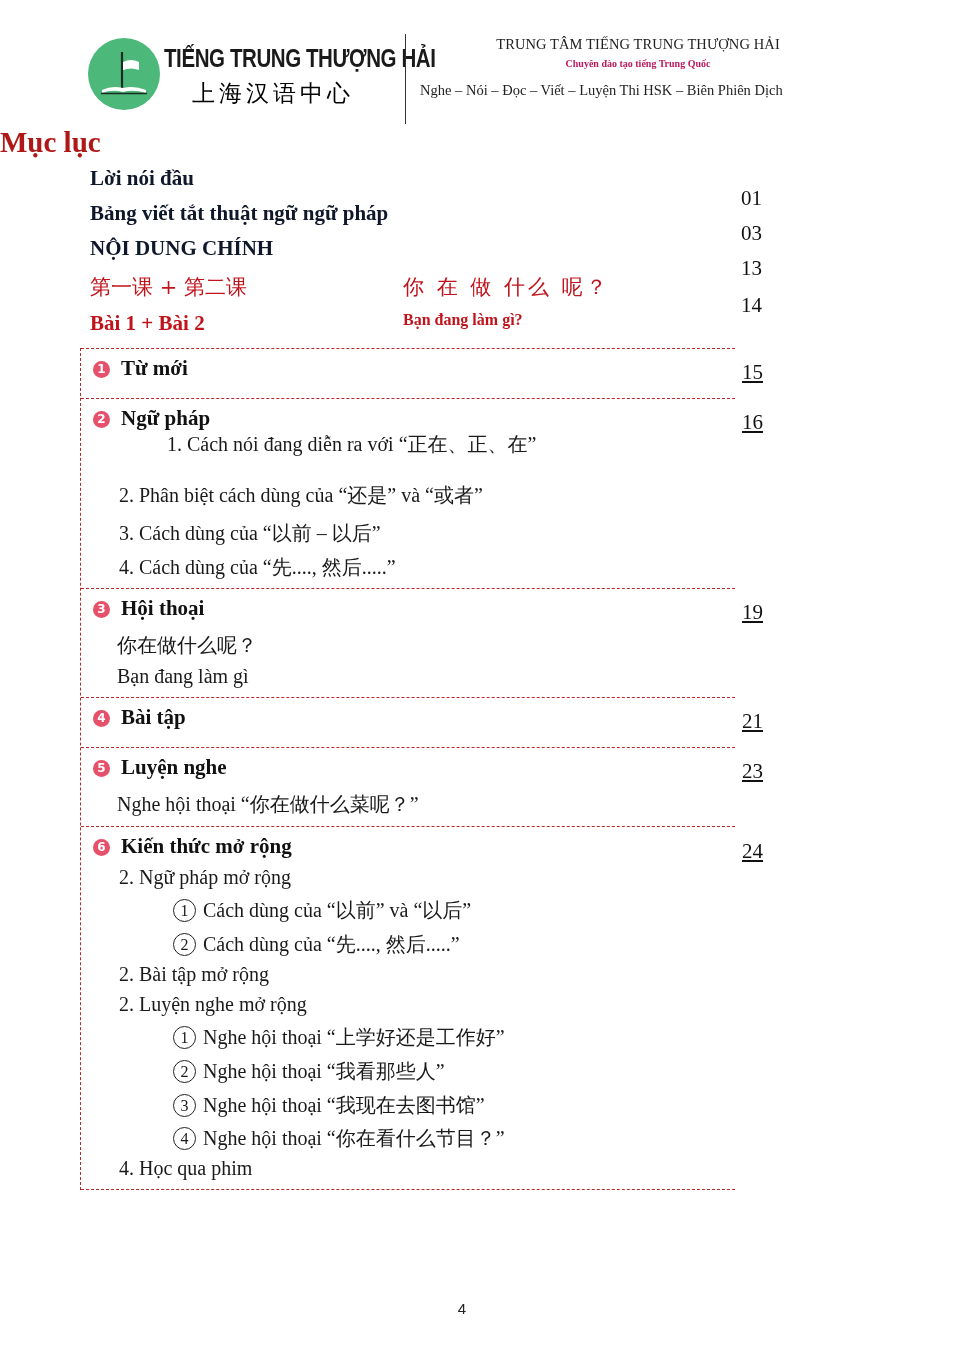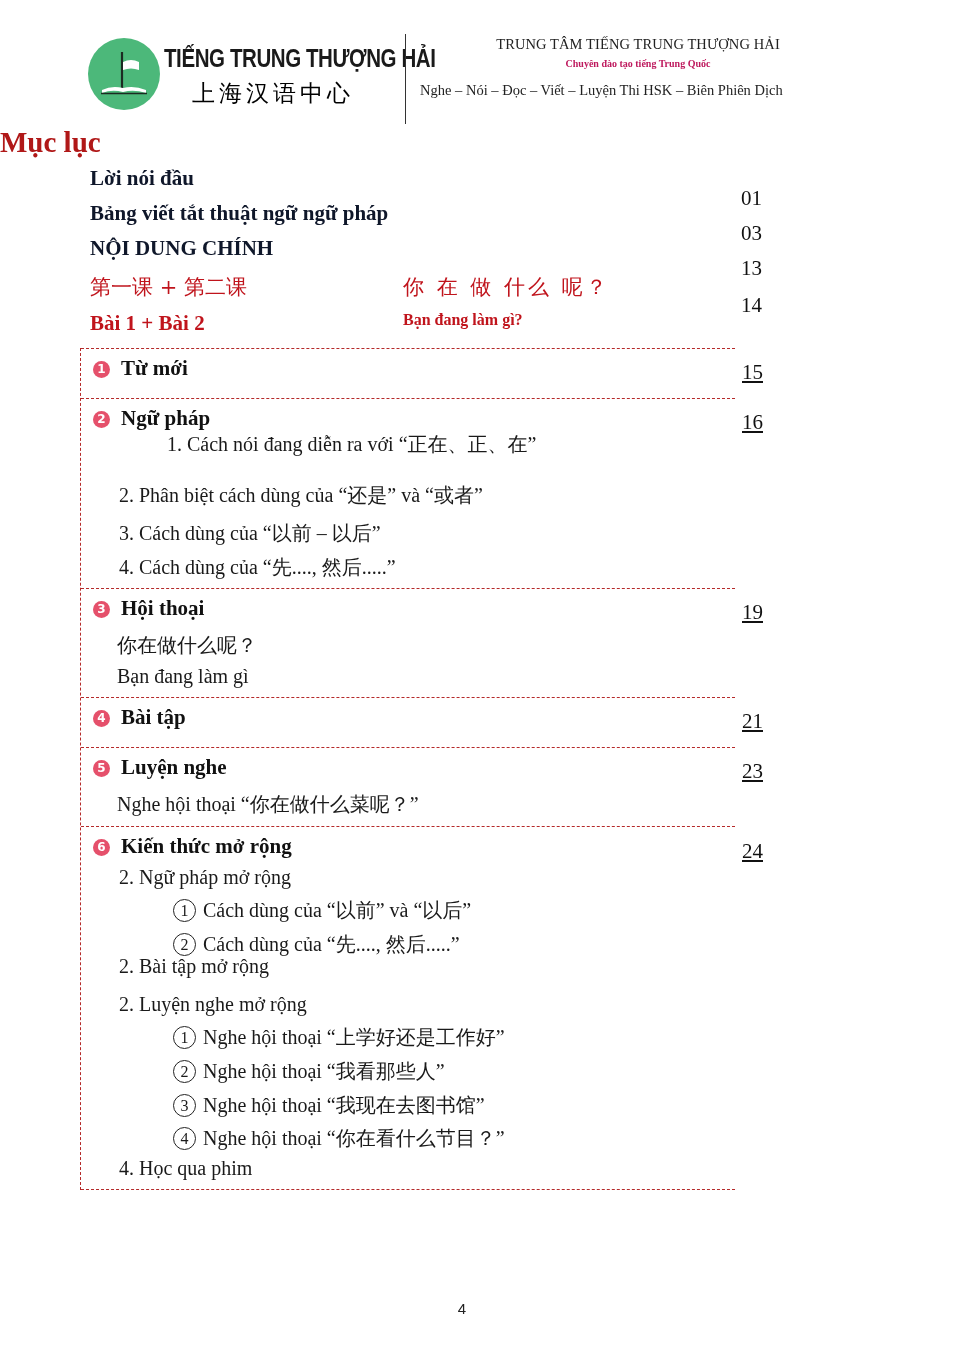--- a/index.html
+++ b/index.html
@@ -145,21 +145,21 @@
     </div>
     <span class="sec-pg" style="top:12px;">24</span>
 
     <div class="line" style="left:38px; top:39px;">2.  Ngữ pháp mở rộng</div>
     <div class="line" style="left:92px; top:70px;">
       <span class="circ">1</span><span>Cách dùng của “以前” và “以后”</span>
     </div>
     <div class="line" style="left:92px; top:104px;">
       <span class="circ">2</span><span>Cách dùng của “先...., 然后.....”</span>
     </div>
-    <div class="line" style="left:38px; top:128px;text-align:right;">2.  Bài tập mở rộng</div>
+    <div class="line" style="left:38px; top:136px;text-align:right;">2.  Bài tập mở rộng</div>
     <div class="line" style="left:38px; top:166px;">2.  Luyện nghe mở rộng</div>
     <div class="line" style="left:92px; top:197px;">
       <span class="circ">1</span><span>Nghe hội thoại “上学好还是工作好”</span>
     </div>
     <div class="line" style="left:92px; top:231px;">
       <span class="circ">2</span><span>Nghe hội thoại “我看那些人”</span>
     </div>
     <div class="line" style="left:92px; top:265px;">
       <span class="circ">3</span><span>Nghe hội thoại “我现在去图书馆”</span>
     </div>

